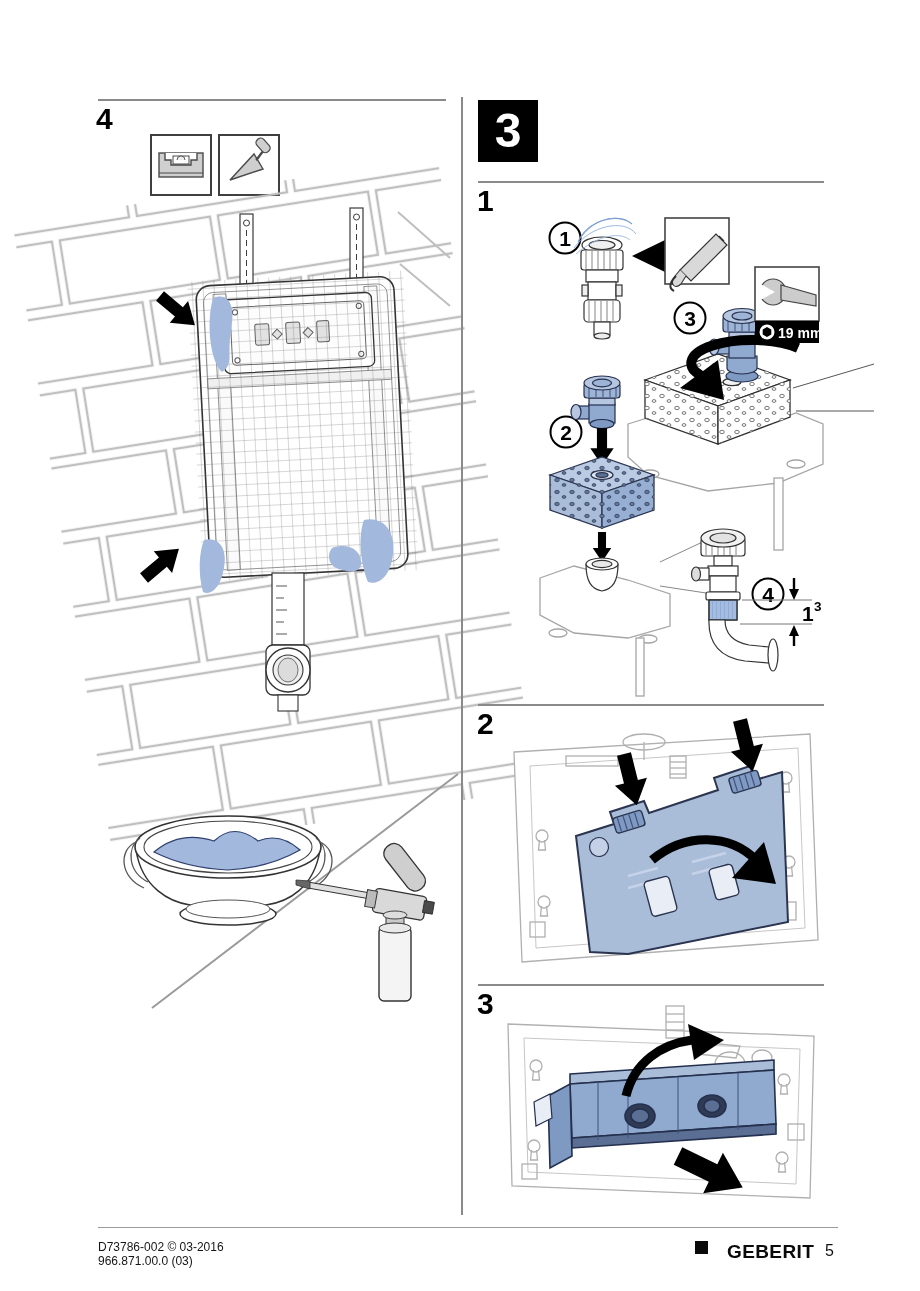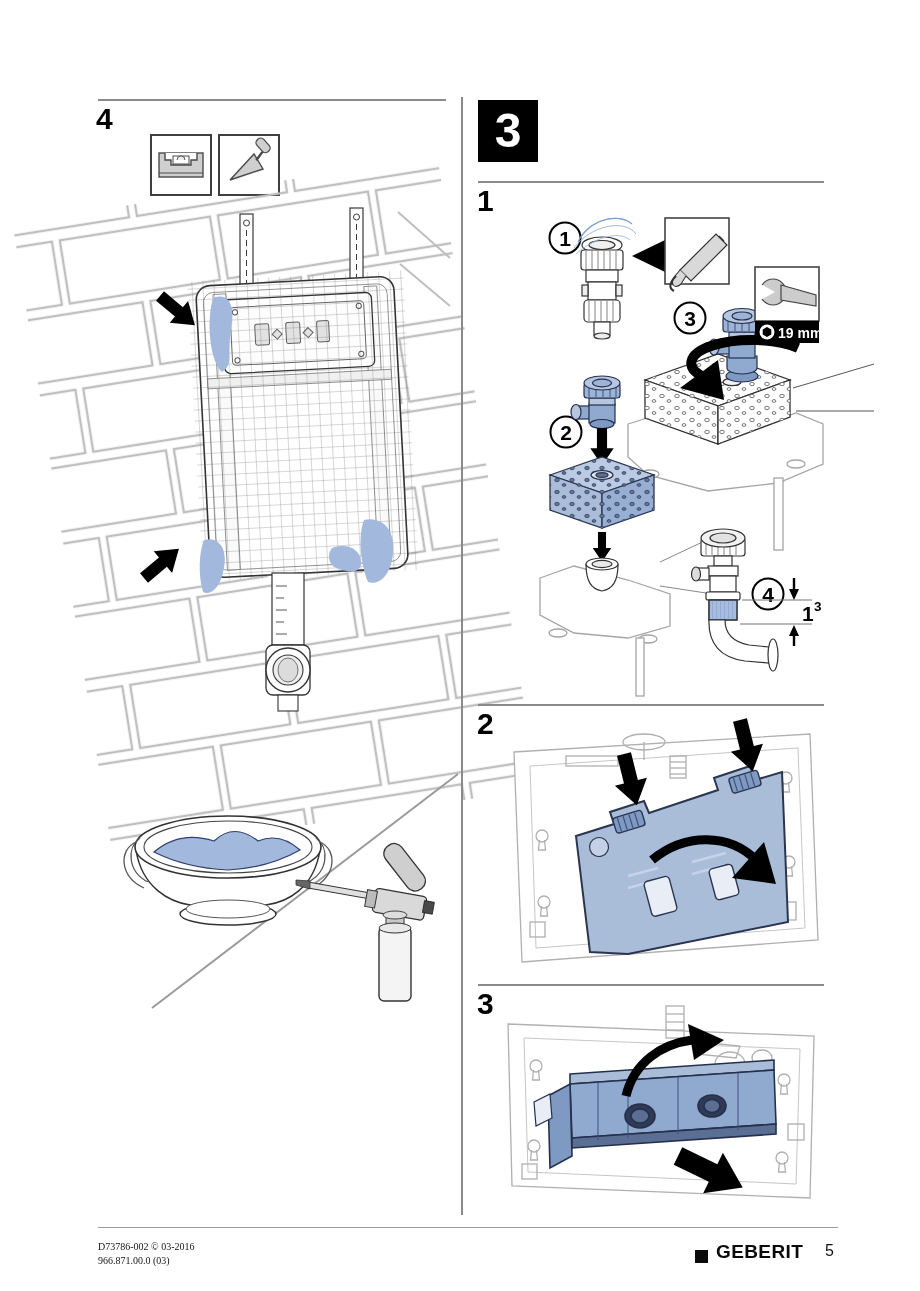--- a/index.html
+++ b/index.html
@@ -5,22 +5,22 @@
   html,body{margin:0;padding:0;background:#e8e8e8;}
   #page{position:relative;width:920px;height:1291px;background:#ffffff;overflow:hidden;
         font-family:"Liberation Sans",sans-serif;color:#000;}
   .rule{position:absolute;height:2px;background:#8a8a8a;}
   .thinrule{position:absolute;height:1px;background:#9a9a9a;}
   .vrule{position:absolute;width:2px;background:#8a8a8a;}
   .stepnum{position:absolute;font-weight:bold;font-size:30px;line-height:30px;}
   .sectionbox{position:absolute;width:60px;height:62px;background:#000;color:#fff;
               font-weight:bold;font-size:48px;line-height:62px;text-align:center;}
   .toolbox{position:absolute;width:58px;height:58px;border:2px solid #3f3f3f;background:#fff;}
-  .foottext{position:absolute;font-size:10px;line-height:14px;color:#151515;font-family:Liberation Serif, serif;}
-  .brand{position:absolute;display:flex;align-items:flex-end;gap:8px;}
+  .foottext{position:absolute;font-size:12px;line-height:14px;color:#151515;}
+  .brand{position:absolute;display:flex;align-items:flex-start;gap:19px;}
   .brand .sq{width:13px;height:13px;background:#0a0a0a;}
   .brand .nm{font-weight:bold;font-size:19px;letter-spacing:0.4px;color:#0a0a0a;}
   .pagenum{position:absolute;font-size:16px;color:#111;}
   svg{position:absolute;overflow:visible;}
   svg text{font-family:"Liberation Sans",sans-serif;}
   .callout-t{font-size:21px;font-weight:bold;}
 </style>
 </head>
 <body>
 

